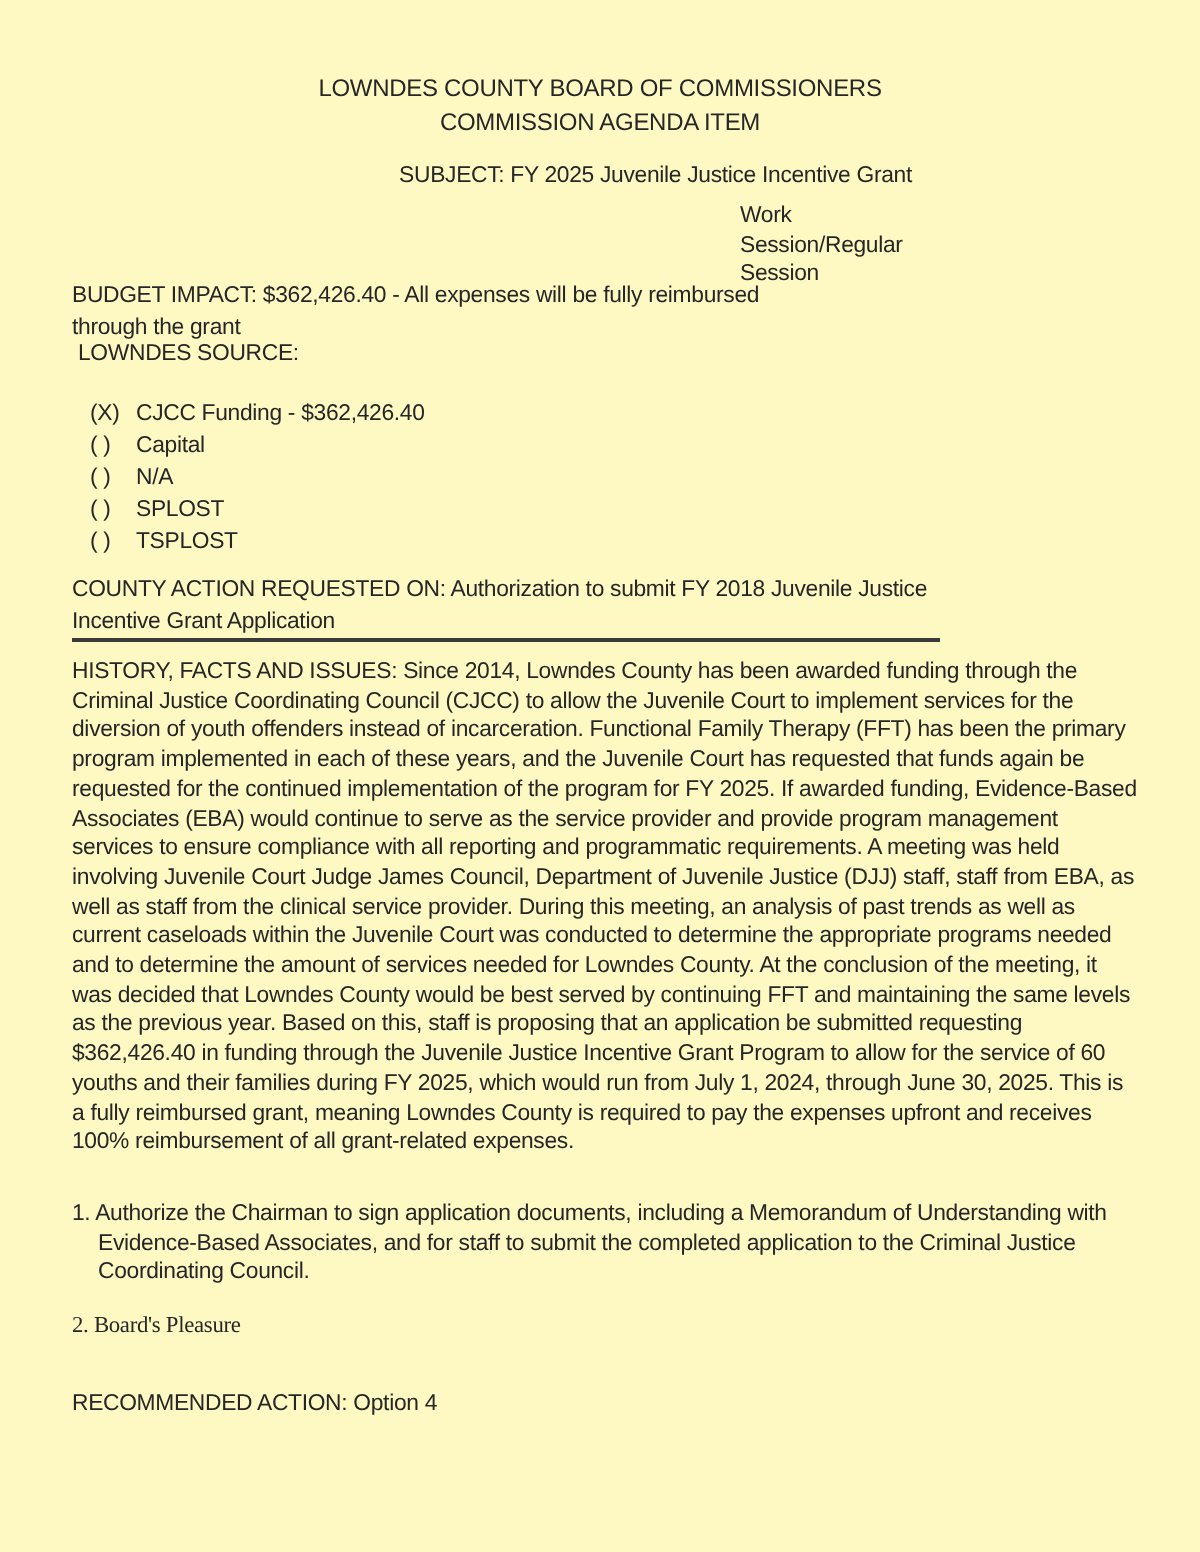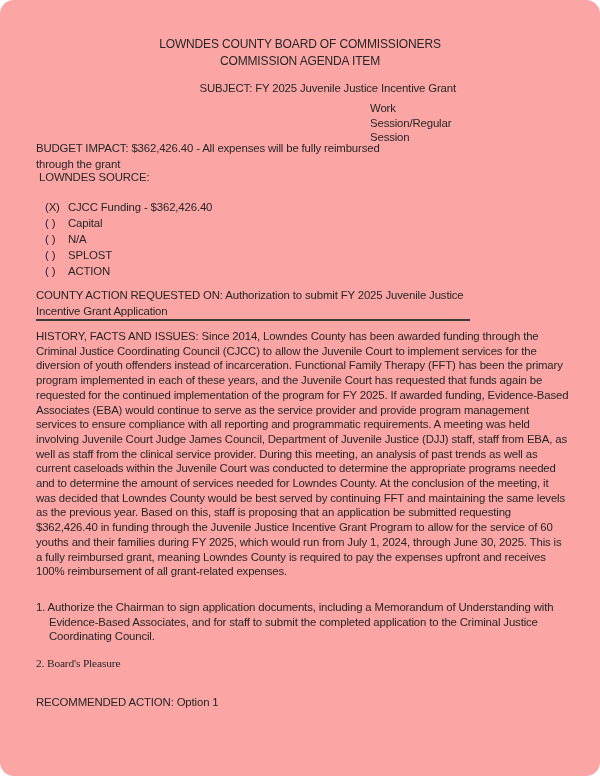--- a/index.html
+++ b/index.html
@@ -4,28 +4,27 @@
 <style>
   html, body {
     margin: 0;
     padding: 0;
     background: #ffffff;
   }
   .page {
     position: relative;
     width: 600px;
     height: 776px;
-    background: #fca5a5;
+    background: #fef9c3;
     font-family: "Liberation Sans", "DejaVu Sans", sans-serif;
     font-size: 11.4px;
     letter-spacing: -0.15px;
     color: #262626;
     filter: blur(0.25px);
     overflow: hidden;
-    border-radius: 14px;
   }
   .abs { position: absolute; }
 
   .hdr {
     left: 0; top: 36px; width: 600px;
     text-align: center;
     font-size: 12px;
     line-height: 17px;
   }
 
@@ -80,32 +79,32 @@
     <div class="frow">
       <span class="fmark">( )</span><span>Capital</span>
     </div>
     <div class="frow">
       <span class="fmark">( )</span><span>N/A</span>
     </div>
     <div class="frow">
       <span class="fmark">( )</span><span>SPLOST</span>
     </div>
     <div class="frow">
-      <span class="fmark">( )</span><span>ACTION</span>
+      <span class="fmark">( )</span><span>TSPLOST</span>
     </div>
   </div>
 
-  <div class="abs county">COUNTY ACTION REQUESTED ON: Authorization to submit FY 2025 Juvenile Justice Incentive Grant Application</div>
+  <div class="abs county">COUNTY ACTION REQUESTED ON: Authorization to submit FY 2018 Juvenile Justice Incentive Grant Application</div>
 
   <div class="abs rule"></div>
 
   <div class="abs history">HISTORY, FACTS AND ISSUES: Since 2014, Lowndes County has been awarded funding through the Criminal Justice Coordinating Council (CJCC) to allow the Juvenile Court to implement services for the diversion of youth offenders instead of incarceration. Functional Family Therapy (FFT) has been the primary program implemented in each of these years, and the Juvenile Court has requested that funds again be requested for the continued implementation of the program for FY 2025. If awarded funding, Evidence-Based Associates (EBA) would continue to serve as the service provider and provide program management services to ensure compliance with all reporting and programmatic requirements. A meeting was held involving Juvenile Court Judge James Council, Department of Juvenile Justice (DJJ) staff, staff from EBA, as well as staff from the clinical service provider. During this meeting, an analysis of past trends as well as current caseloads within the Juvenile Court was conducted to determine the appropriate programs needed and to determine the amount of services needed for Lowndes County. At the conclusion of the meeting, it was decided that Lowndes County would be best served by continuing FFT and maintaining the same levels as the previous year. Based on this, staff is proposing that an application be submitted requesting $362,426.40 in funding through the Juvenile Justice Incentive Grant Program to allow for the service of 60 youths and their families during FY 2025, which would run from July 1, 2024, through June 30, 2025. This is a fully reimbursed grant, meaning Lowndes County is required to pay the expenses upfront and receives 100% reimbursement of all grant-related expenses.</div>
 
   <div class="abs options">
     <div class="optitems">
       <div class="optitem">1. Authorize the Chairman to sign application documents, including a Memorandum of Understanding with Evidence-Based Associates, and for staff to submit the completed application to the Criminal Justice Coordinating Council.</div>
       <div class="optitem opt2">2. Board's Pleasure</div>
     </div>
   </div>
 
-  <div class="abs recommended">RECOMMENDED ACTION: Option 1</div>
+  <div class="abs recommended">RECOMMENDED ACTION: Option 4</div>
 
 </div>
 
 </body></html>

